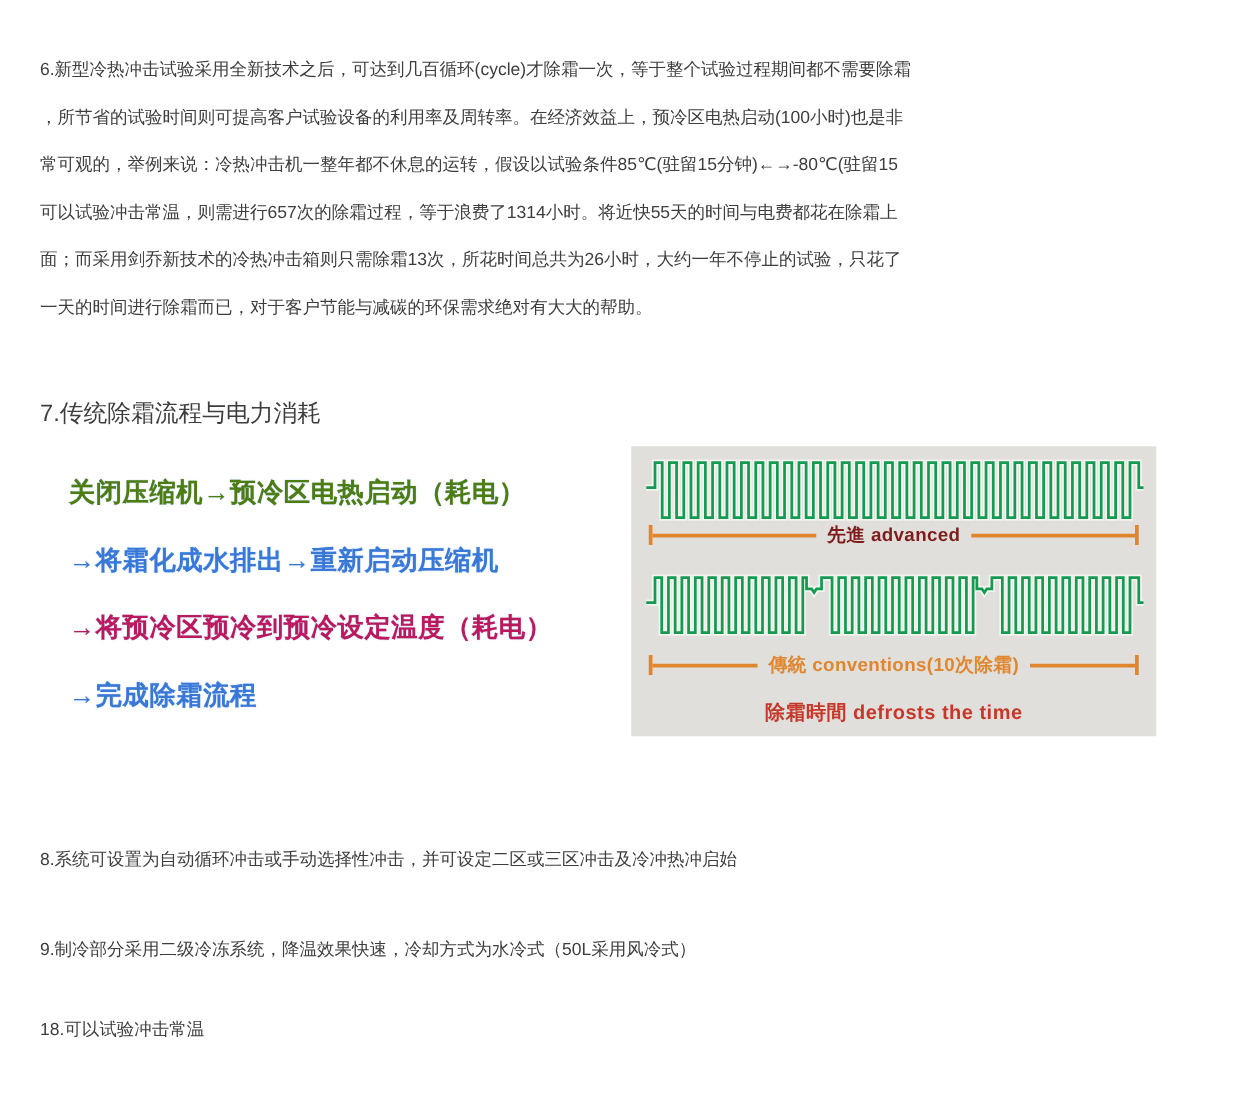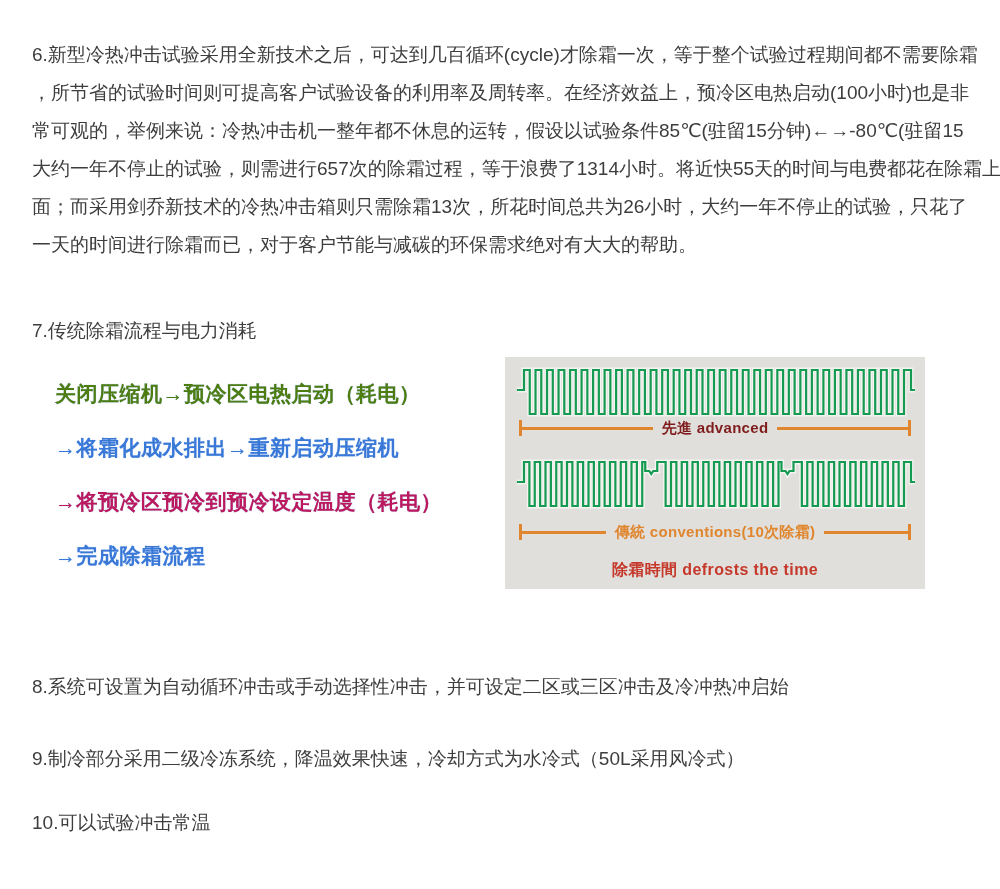--- a/index.html
+++ b/index.html
@@ -4,21 +4,21 @@
 <style>
   html,body{margin:0;padding:0;background:#ffffff;}
   .page{
     position:relative;
     width:1000px;height:889px;
     background:#ffffff;
     font-family:"Liberation Sans","DejaVu Sans",sans-serif;
     color:#3d3d3d;
     overflow:hidden;
   }
-  .para{position:absolute;left:32px;font-size:19px;line-height:38px;color:#3d3d3d;}
+  .para{position:absolute;left:32px;font-size:14px;line-height:38px;color:#3d3d3d;}
   .para .line{white-space:nowrap;}
   .p6{top:36px;width:940px;}
   .h7{position:absolute;left:32px;top:318px;font-size:19px;color:#3d3d3d;white-space:nowrap;}
   .steps{position:absolute;left:55px;top:371px;width:430px;}
   .step{
     position:absolute;left:0;white-space:nowrap;
     font-size:21px;font-weight:bold;color:#3a78d7;
     text-shadow:0 0 1px rgba(120,170,235,.75);
     letter-spacing:.5px;
   }
@@ -53,21 +53,21 @@
 </style>
 </head>
 <body>
 
 <div class="page">
 
   <div class="para p6">
     <div class="line">6.新型冷热冲击试验采用全新技术之后，可达到几百循环(cycle)才除霜一次，等于整个试验过程期间都不需要除霜</div>
     <div class="line">，所节省的试验时间则可提高客户试验设备的利用率及周转率。在经济效益上，预冷区电热启动(100小时)也是非</div>
     <div class="line">常可观的，举例来说：冷热冲击机一整年都不休息的运转，假设以试验条件85℃(驻留15分钟)←→-80℃(驻留15</div>
-    <div class="line">大约一年不停止的试验，则需进行657次的除霜过程，等于浪费了1314小时。将近快55天的时间与电费都花在除霜上</div>
+    <div class="line">可以试验冲击常温，则需进行657次的除霜过程，等于浪费了1314小时。将近快55天的时间与电费都花在除霜上</div>
     <div class="line">面；而采用剑乔新技术的冷热冲击箱则只需除霜13次，所花时间总共为26小时，大约一年不停止的试验，只花了</div>
     <div class="line">一天的时间进行除霜而已，对于客户节能与减碳的环保需求绝对有大大的帮助。</div>
   </div>
 
   <div class="h7">7.传统除霜流程与电力消耗</div>
 
   <div class="steps">
     <div class="step" style="color: #4d7c0f;">关闭压缩机→预冷区电热启动（耗电）</div>
     <div class="step" style="color: rgb(58, 120, 215);">→将霜化成水排出→重新启动压缩机</div>
     <div class="step" style="color: #be185d;">→将预冷区预冷到预冷设定温度（耗电）</div>
@@ -104,16 +104,16 @@
     <div class="caption" style="color: rgb(197, 56, 42);">除霜時間  defrosts the time</div>
   </div>
 
   <div class="para p8">
     <div class="line">8.系统可设置为自动循环冲击或手动选择性冲击，并可设定二区或三区冲击及冷冲热冲启始</div>
   </div>
   <div class="para p9">
     <div class="line">9.制冷部分采用二级冷冻系统，降温效果快速，冷却方式为水冷式（50L采用风冷式）</div>
   </div>
   <div class="para p10">
-    <div class="line">10.可以试验冲击常温</div>
+    <div class="line">18.可以试验冲击常温</div>
   </div>
 
 </div>
 
 </body></html>

